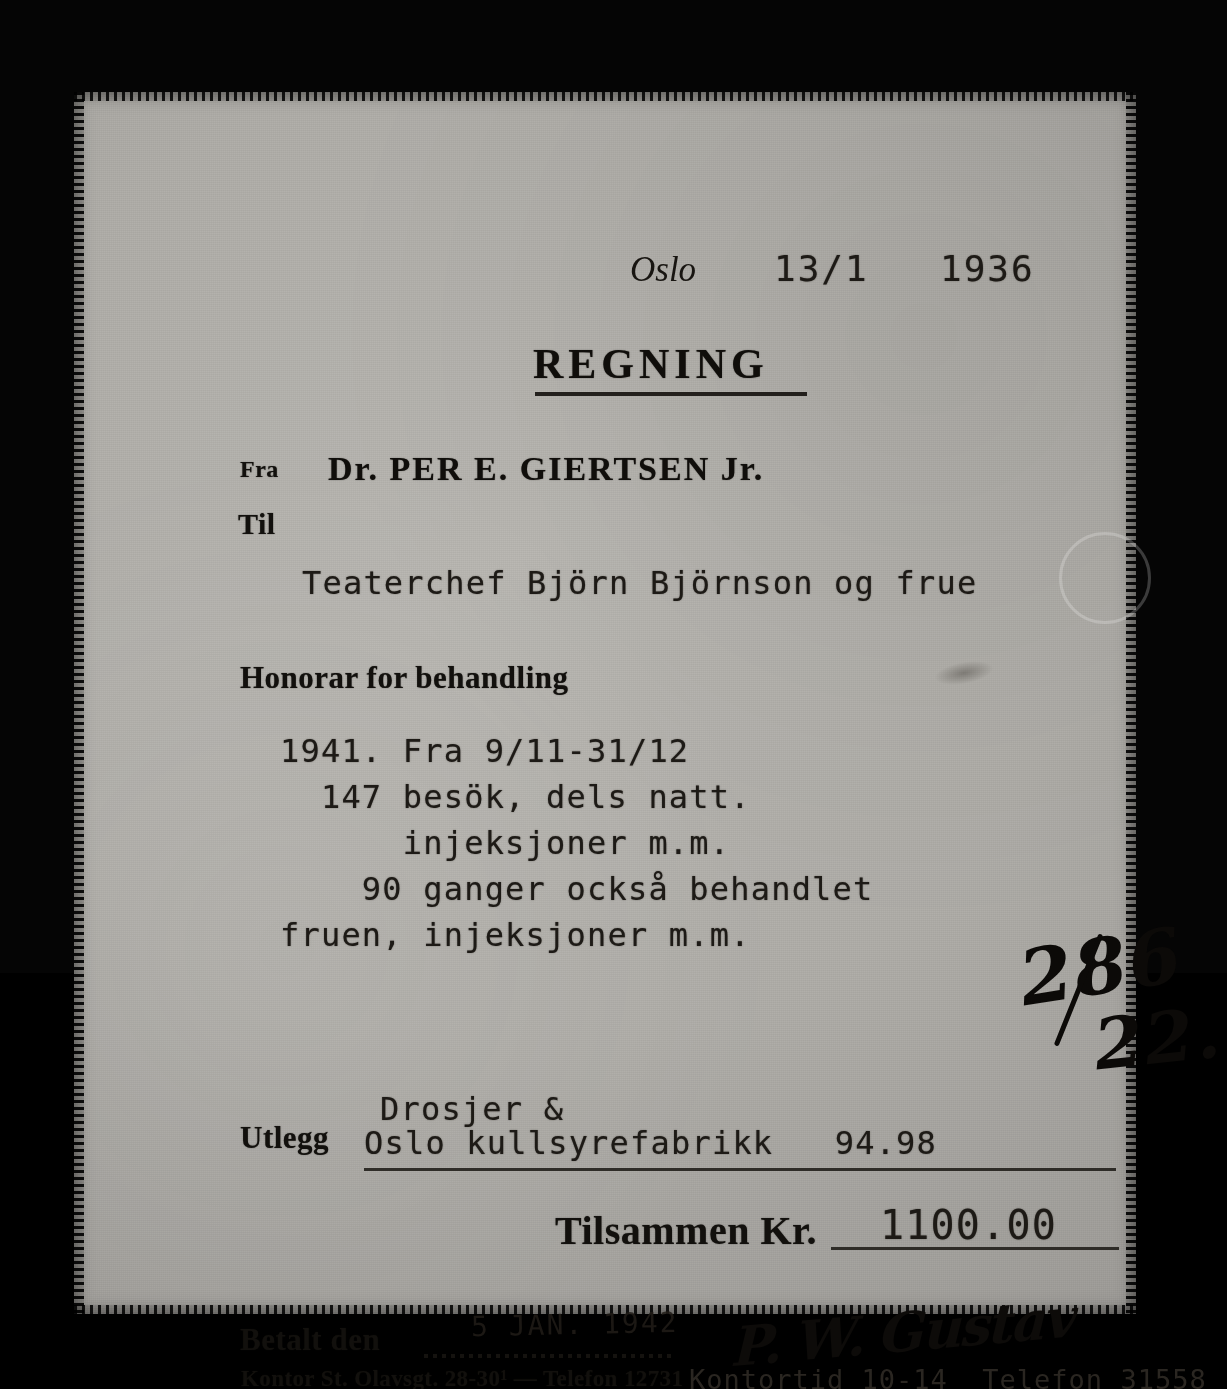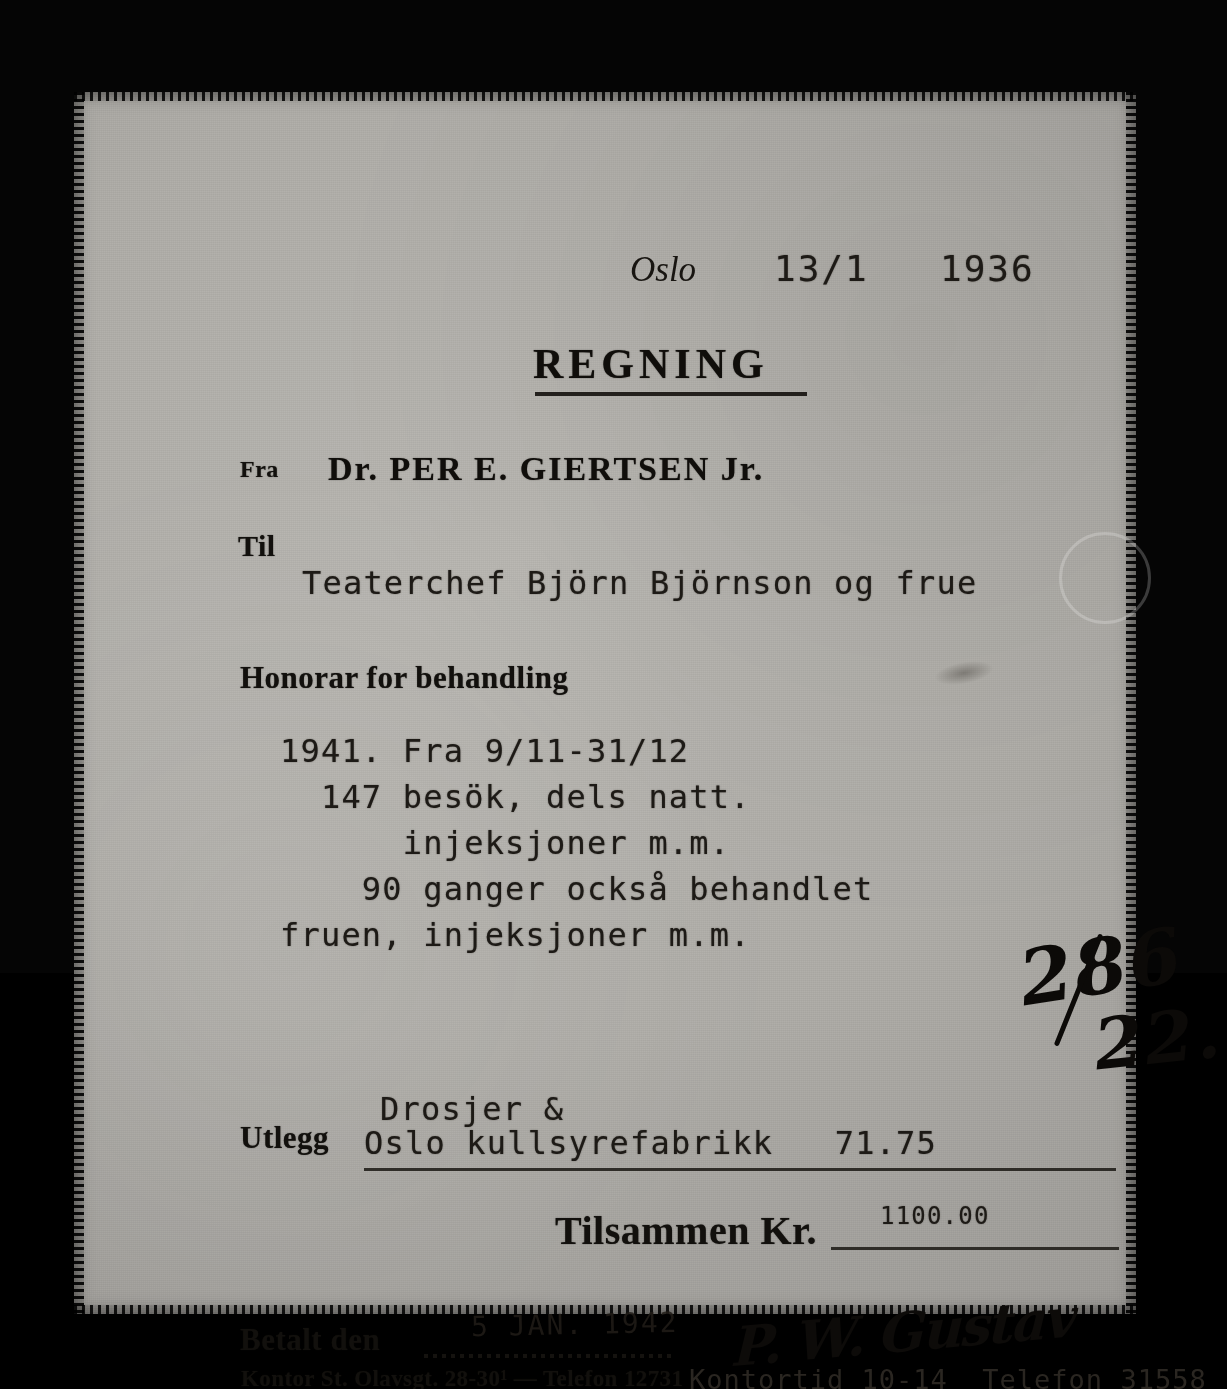--- a/index.html
+++ b/index.html
@@ -135,21 +135,21 @@
   #fra-label { left: 166px; top: 364px; font-size: 24px; }
   #fra-value {
     left: 254px; top: 358px;
     font-size: 34px;
     font-weight: 700;
     letter-spacing: 2px;
     font-family: "Liberation Serif", serif;
     color: #100e0b;
   }
 
-  #til-label { left: 164px; top: 437px; font-size: 30px; }
+  #til-label { left: 164px; top: 415px; font-size: 30px; }
   #til-value {
     left: 228px; top: 472px;
     font-size: 32px;
   }
 
   #honorar-label { left: 166px; top: 568px; font-size: 31px; }
 
   #body-lines {
     left: 206px; top: 636px;
     font-size: 32px;
@@ -161,21 +161,21 @@
   #utlegg-label { left: 166px; top: 1028px; font-size: 31px; }
   #utlegg-value { left: 290px; top: 1032px; font-size: 32px; }
   #utlegg-rule {
     position: absolute;
     left: 290px; top: 1076px;
     width: 752px; height: 3px;
     background: #1a1713; opacity: 0.85;
   }
 
   #tilsammen-label { left: 481px; top: 1115px; font-size: 40px; }
-  #tilsammen-value { left: 806px; top: 1110px; font-size: 24px; }
+  #tilsammen-value { left: 806px; top: 1110px; font-size: 40px; }
   #tilsammen-rule {
     position: absolute;
     left: 757px; top: 1155px;
     width: 288px; height: 3px;
     background: #1a1713; opacity: 0.85;
   }
 
   #betalt-label { left: 166px; top: 1230px; font-size: 31px; }
   #betalt-dots {
     position: absolute;
@@ -303,21 +303,21 @@
 
     <div class="ink typed" id="til-value">Teaterchef Björn Björnson og frue</div>
     <div class="ink typed" id="body-lines">1941. Fra 9/11-31/12
   147 besök, dels natt.
       injeksjoner m.m.
     90 ganger också behandlet
 fruen, injeksjoner m.m.</div>
 
     <div class="ink typed" id="drosjer">Drosjer &amp;</div>
     <div class="ink printed" id="utlegg-label">Utlegg</div>
-    <div class="ink typed" id="utlegg-value">Oslo kullsyrefabrikk   71.75</div>
+    <div class="ink typed" id="utlegg-value">Oslo kullsyrefabrikk   94.98</div>
     <div id="utlegg-rule"></div>
 
     <div class="ink printed" id="tilsammen-label">Tilsammen Kr.</div>
     <div class="ink typed" id="tilsammen-value">1100.00</div>
     <div id="tilsammen-rule"></div>
 
     <div class="ink" id="hand-286">286</div>
     <div id="hand-slash"></div>
     <div class="ink" id="hand-22">22.</div>
 

